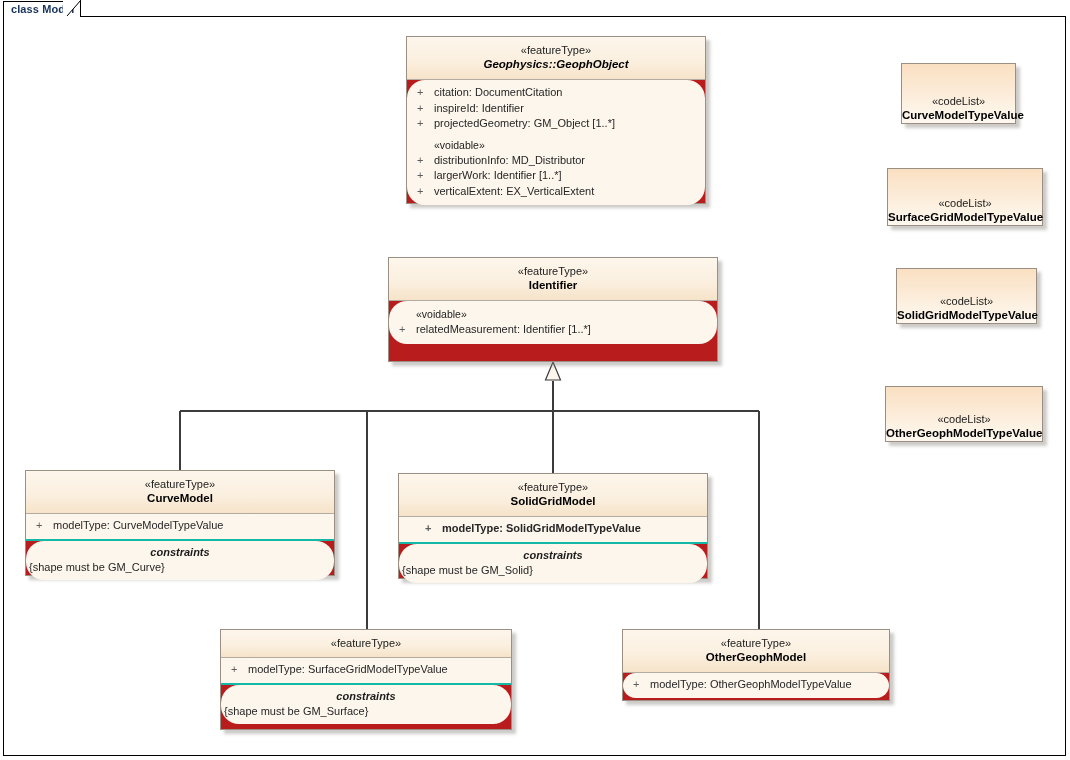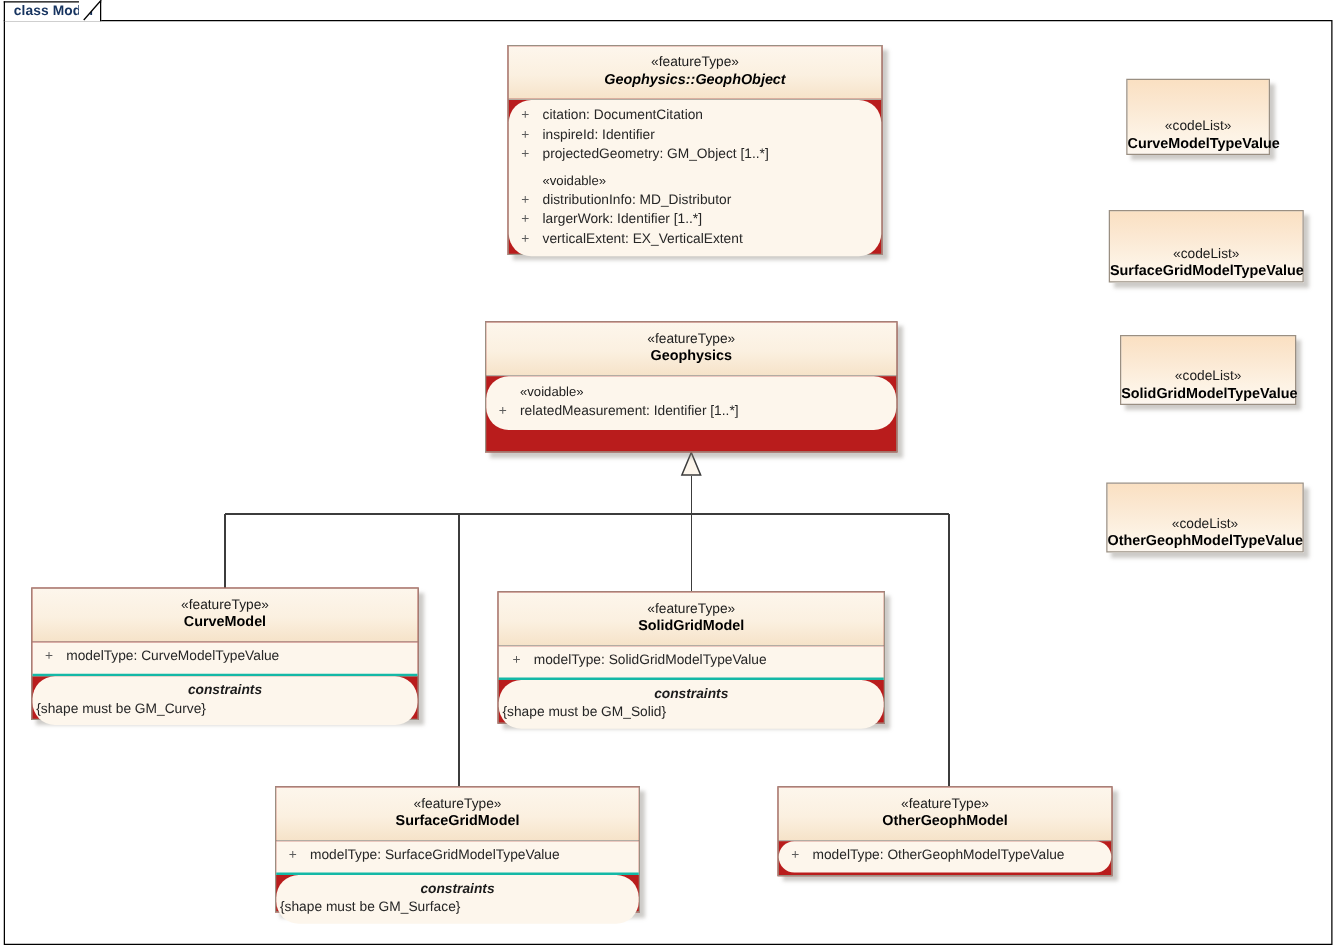--- a/index.html
+++ b/index.html
@@ -227,21 +227,21 @@
     </span>
     <span class="attr-row">
       <span class="attr-vis">+</span><span>verticalExtent: EX_VerticalExtent</span>
     </span>
   </div>
 </div>
 
 <div class="uml-box" style="left:388px; top:257px; width:330px; height:105px;">
   <div class="uml-header">
     <div class="stereotype">«featureType»</div>
-    <div class="class-name">Geophysics</div>
+    <div class="class-name">Identifier</div>
   </div>
   <div class="uml-compartment last">
     <span class="group-label">«voidable»</span>
     <span class="attr-row">
       <span class="attr-vis">+</span><span>relatedMeasurement: Identifier [1..*]</span>
     </span>
   </div>
 </div>
 
 <div class="uml-box" style="left:25px; top:470px; width:310px; height:106px;">
@@ -258,35 +258,34 @@
     <span class="constraints-title">constraints</span>
     <span class="constraint-text">{shape must be GM_Curve}</span>
   </div>
 </div>
 
 <div class="uml-box" style="left:398px; top:473px; width:310px; height:106px;">
   <div class="uml-header">
     <div class="stereotype">«featureType»</div>
     <div class="class-name">SolidGridModel</div>
   </div>
-  <div class="uml-compartment" style="padding:4px 0 5px 1px;">
+  <div class="uml-compartment" style="padding:4px 0 5px 16px;font-weight:bold;">
     <span class="attr-row">
       <span class="attr-vis">+</span><span>modelType: SolidGridModelTypeValue</span>
     </span>
   </div>
   <div class="uml-compartment last" style="padding:4px 0 5px 0;">
     <span class="constraints-title">constraints</span>
     <span class="constraint-text">{shape must be GM_Solid}</span>
   </div>
 </div>
 
 <div class="uml-box" style="left:220px; top:629px; width:292px; height:101px;">
   <div class="uml-header">
     <div class="stereotype">«featureType»</div>
-    <div class="class-name">SurfaceGridModel</div>
   </div>
   <div class="uml-compartment" style="padding:4px 0 5px 0;">
     <span class="attr-row">
       <span class="attr-vis">+</span><span>modelType: SurfaceGridModelTypeValue</span>
     </span>
   </div>
   <div class="uml-compartment last" style="padding:4px 0 5px 0;">
     <span class="constraints-title">constraints</span>
     <span class="constraint-text">{shape must be GM_Surface}</span>
   </div>

